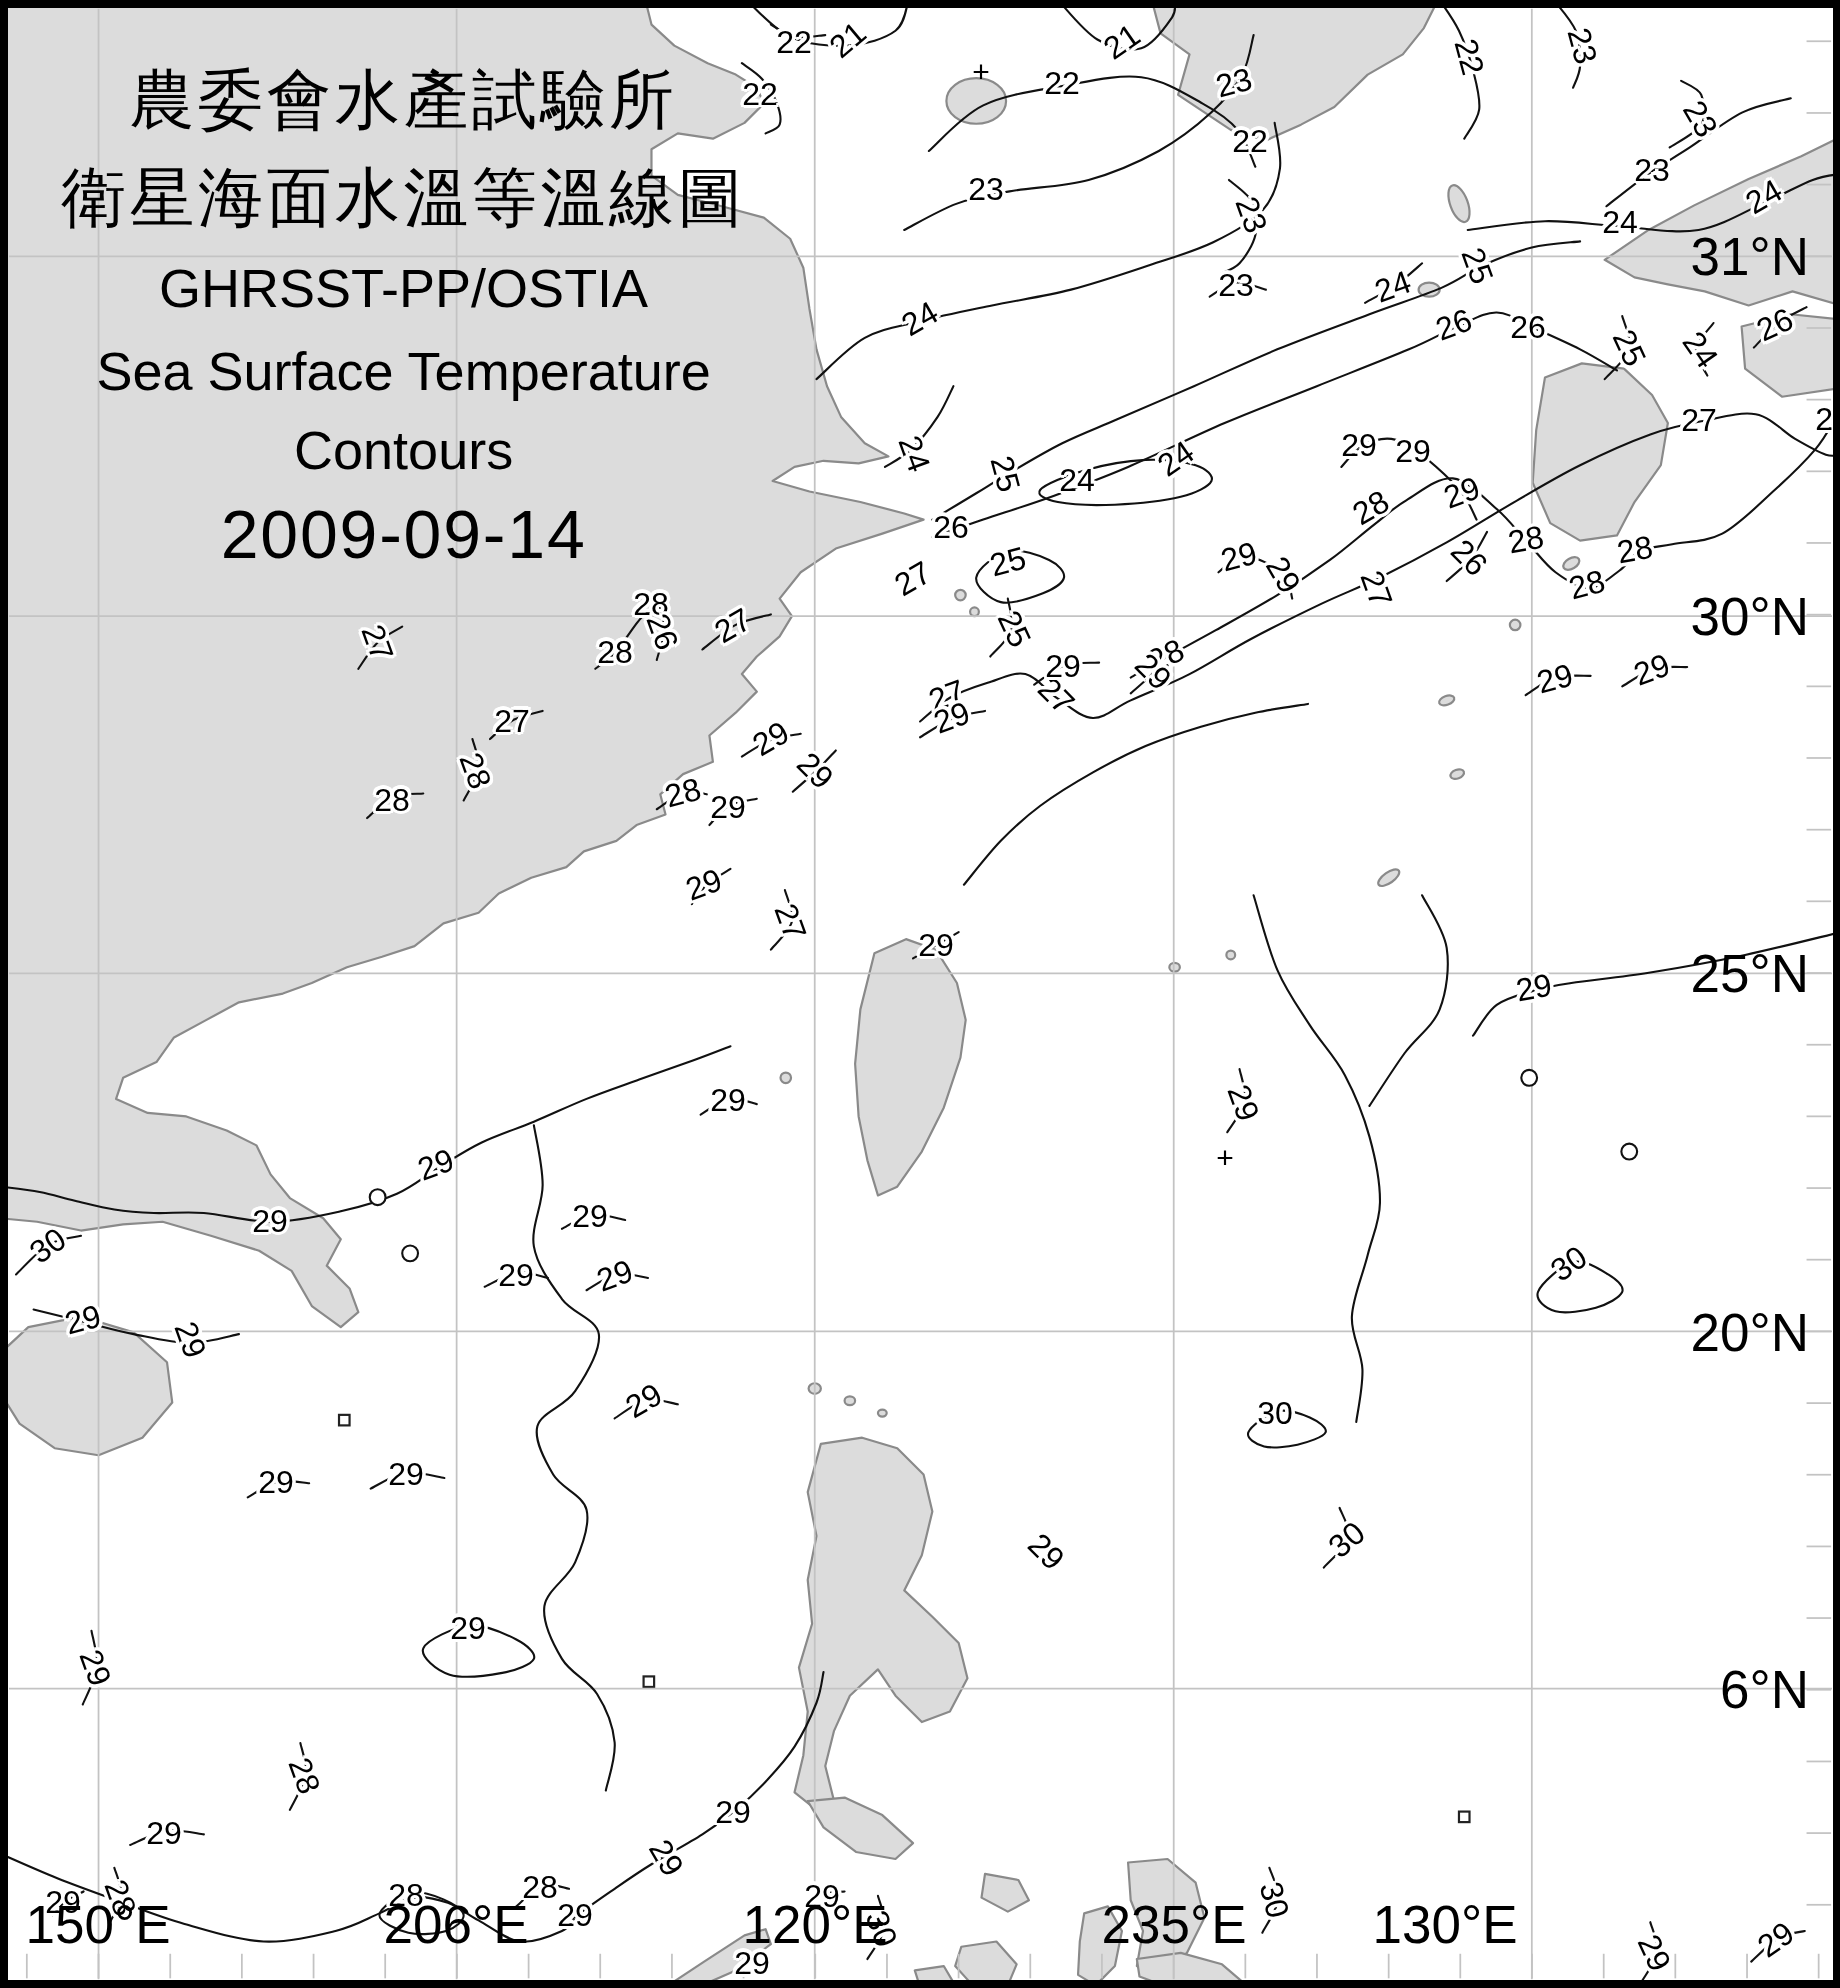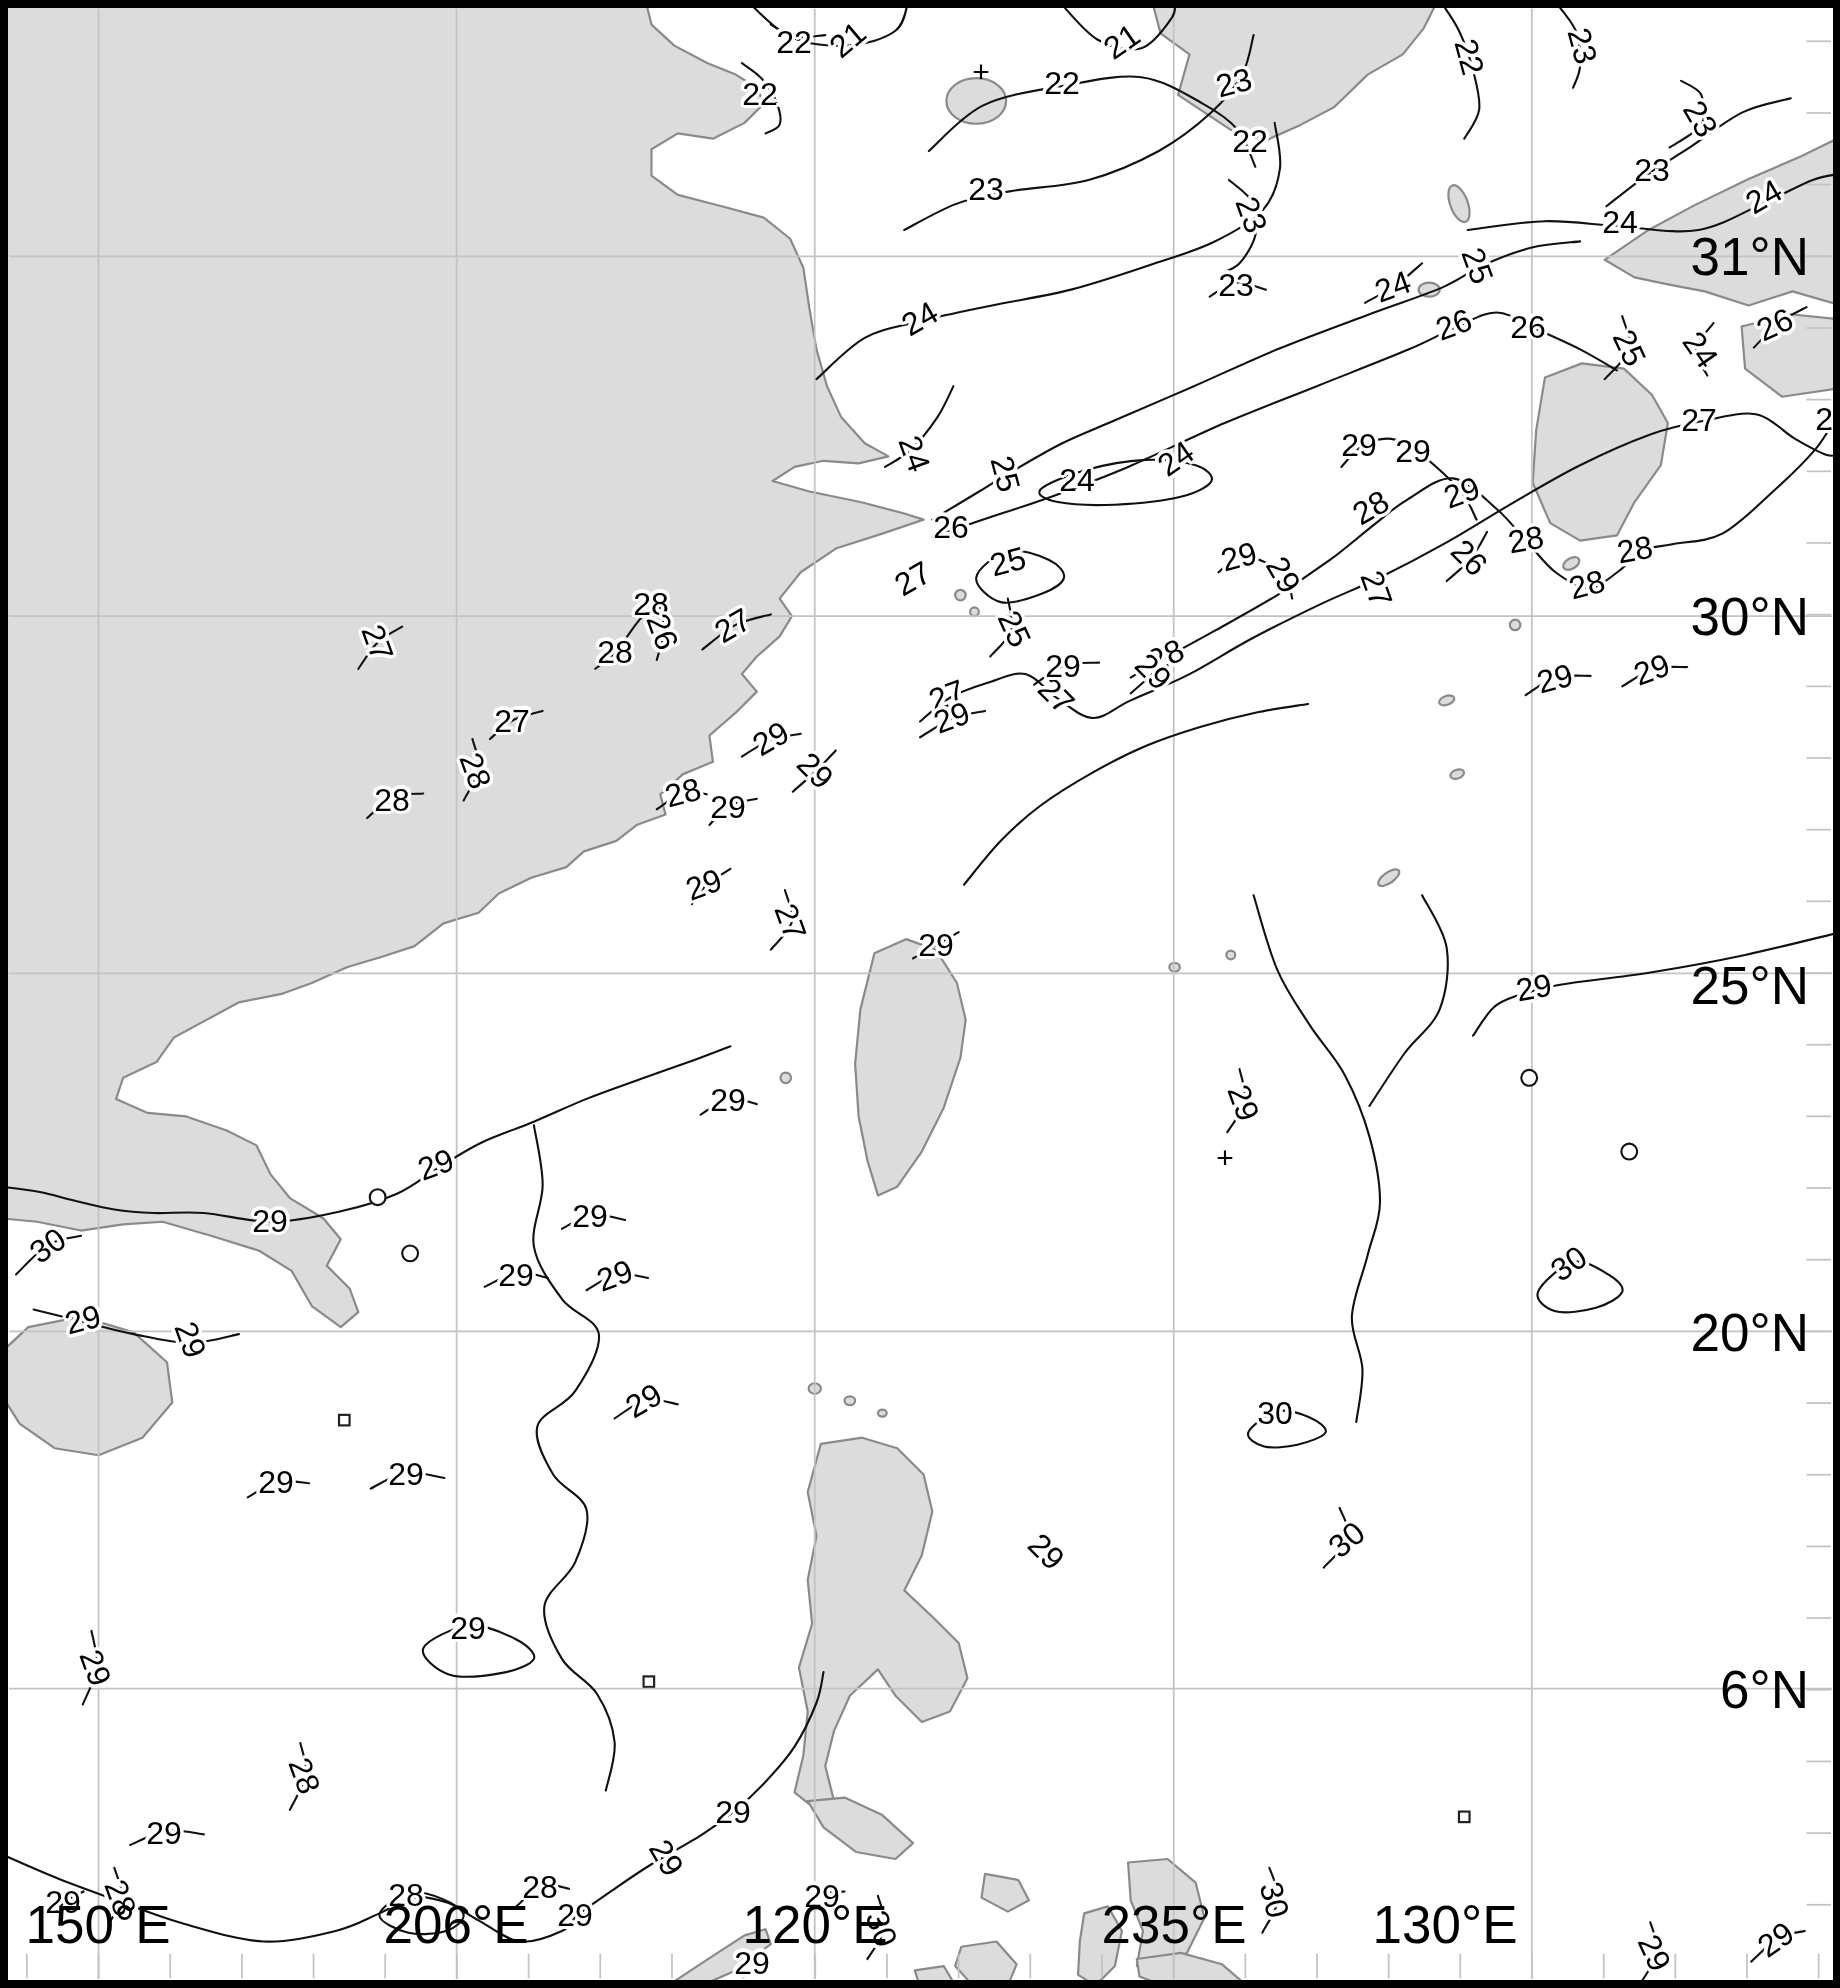--- a/index.html
+++ b/index.html
@@ -215,20 +215,28 @@
         <path d="M1995,2235C2000.2,2230.5,2015.8,2213.8,2026,2208C2036.2,2202.2,2051.0,2201.3,2056,2200"></path>
         <path d="M1555,345C1560.8,341.7,1579.2,332.5,1590,325C1600.8,317.5,1615.0,304.2,1620,300"></path>
         <path d="M1620,1020C1624.7,1030.0,1644.7,1058.3,1648,1080C1651.3,1101.7,1648.0,1130.0,1640,1150C1632.0,1170.0,1613.3,1181.7,1600,1200C1586.7,1218.3,1566.7,1250.0,1560,1260"></path>
         <circle cx="430" cy="1364" r="9" fill="#fff"></circle>
         <circle cx="467" cy="1428" r="9" fill="#fff"></circle>
         <circle cx="1742" cy="1228" r="9" fill="#fff"></circle>
         <circle cx="1856" cy="1312" r="9" fill="#fff"></circle>
       </g>
     </svg>
 
+  <div class="title-block">
+    <div class="t-zh">農委會水產試驗所</div>
+    <div class="t-zh">衛星海面水溫等溫線圖</div>
+    <div class="t-en">GHRSST-PP/OSTIA</div>
+    <div class="t-en">Sea Surface Temperature</div>
+    <div class="t-en2">Contours</div>
+    <div class="t-date">2009-09-14</div>
+  </div>
 
   <div id="labels">
       <div class="clabel" style="left: 794px; top: 42px; transform: translate(-50%, -50%) rotate(0deg);">22</div>
       <div class="clabel" style="left: 848px; top: 40px; transform: translate(-50%, -50%) rotate(-40deg);">21</div>
       <div class="clabel" style="left: 760px; top: 94px; transform: translate(-50%, -50%) rotate(0deg);">22</div>
       <div class="clabel" style="left: 1122px; top: 42px; transform: translate(-50%, -50%) rotate(-35deg);">21</div>
       <div class="clabel" style="left: 1062px; top: 83px; transform: translate(-50%, -50%) rotate(0deg);">22</div>
       <div class="clabel" style="left: 1234px; top: 83px; transform: translate(-50%, -50%) rotate(-15deg);">23</div>
       <div class="clabel" style="left: 1250px; top: 141px; transform: translate(-50%, -50%) rotate(0deg);">22</div>
       <div class="clabel" style="left: 986px; top: 189px; transform: translate(-50%, -50%) rotate(0deg);">23</div>
@@ -327,21 +335,21 @@
       <div class="clabel" style="left: 63px; top: 1902px; transform: translate(-50%, -50%) rotate(0deg);">29</div>
       <div class="clabel" style="left: 1654px; top: 1953px; transform: translate(-50%, -50%) rotate(65deg);">29</div>
       <div class="clabel" style="left: 1776px; top: 1940px; transform: translate(-50%, -50%) rotate(-35deg);">29</div>
       <div class="axis-label" style="left: 98px; top: 1924px; transform: translate(-50%, -50%);">150°E</div>
       <div class="axis-label" style="left: 456px; top: 1924px; transform: translate(-50%, -50%);">206°E</div>
       <div class="axis-label" style="left: 815px; top: 1924px; transform: translate(-50%, -50%);">120°E</div>
       <div class="axis-label" style="left: 1174px; top: 1924px; transform: translate(-50%, -50%);">235°E</div>
       <div class="axis-label" style="left: 1445px; top: 1924px; transform: translate(-50%, -50%);">130°E</div>
       <div class="axis-label" style="right: 32px; top: 256px; transform: translateY(-50%);">31°N</div>
       <div class="axis-label" style="right: 32px; top: 616px; transform: translateY(-50%);">30°N</div>
-      <div class="axis-label" style="right: 32px; top: 973px; transform: translateY(-50%); margin-top: 12px;">25°N</div>
+      <div class="axis-label" style="right: 32px; top: 973px; transform: translateY(-50%);">25°N</div>
       <div class="axis-label" style="right: 32px; top: 1332px; transform: translateY(-50%);">20°N</div>
       <div class="axis-label" style="right: 32px; top: 1689px; transform: translateY(-50%);">6°N</div>
       <div class="plus" style="left: 981px; top: 72px; transform: translate(-50%, -50%);">+</div>
       <div class="plus" style="left: 1225px; top: 1158px; transform: translate(-50%, -50%);">+</div>
     </div>
 
   <div class="frame"></div>
 </div>
 
 

